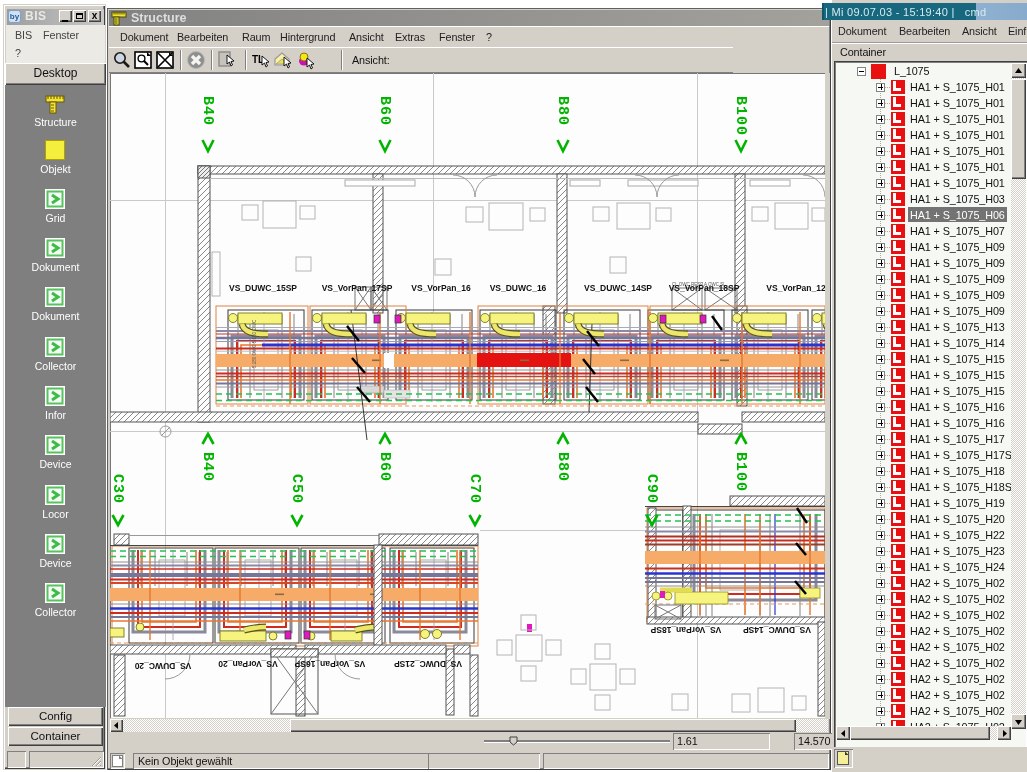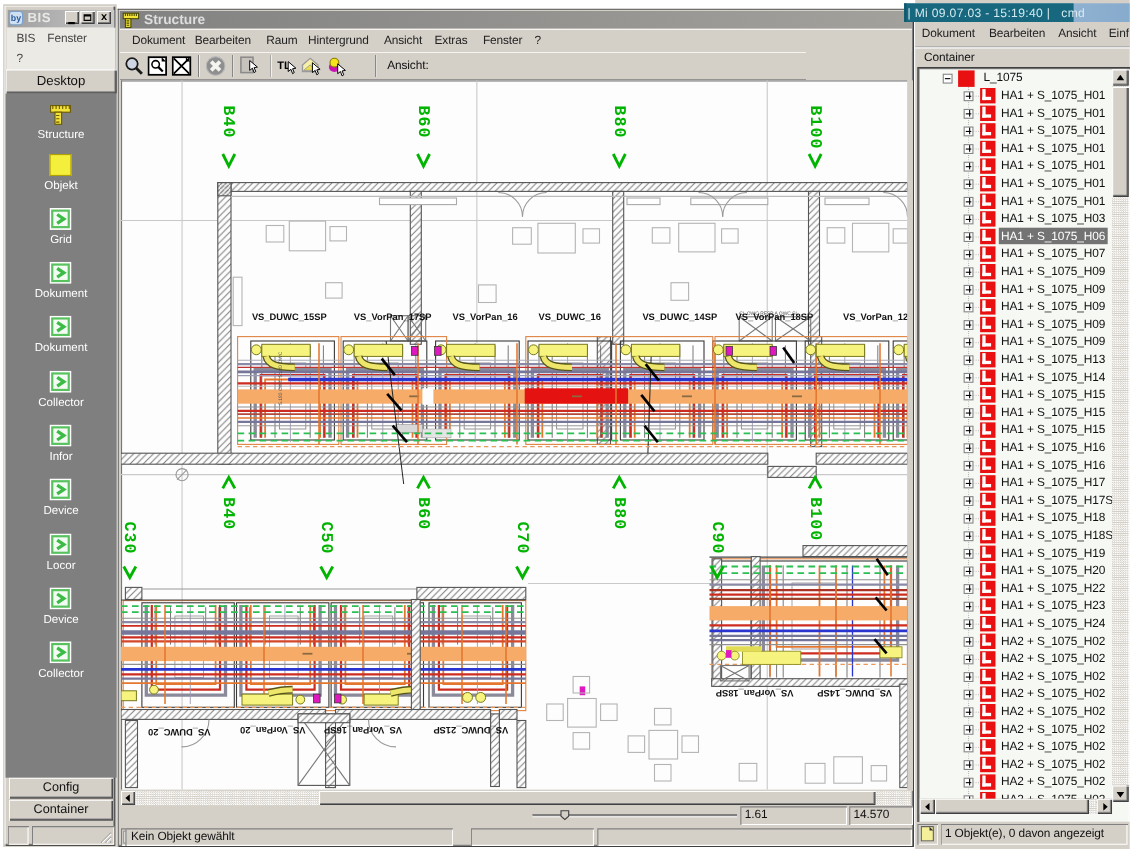--- a/index.html
+++ b/index.html
@@ -681,32 +681,32 @@
       <div class="abs scrtrack" style="left:686px;top:0;width:32px;height:13px"></div>
     </div>
     <div class="abs" style="left:3px;top:724px;width:718px;height:19px">
       <div class="abs" style="left:374px;top:8px;width:186px;height:2px;background:#808080;box-shadow:0 1px 0 #fff"></div>
       <svg class="abs" style="left:398px;top:3px" width="12" height="12">
         <path d="M2 2 L9 2 L9 7 L5.5 10 L2 7 Z" fill="#d4d0c8" stroke="#404040" stroke-width="1"></path>
       </svg>
       <div class="abs face sunken" style="left:563px;top:1px;width:97px;height:17px">
         <div class="abs txt" style="left:4px;top:2px">1.61</div>
       </div>
-      <div class="abs face sunken" style="left:662px;top:1px;width:58px;height:17px">
+      <div class="abs face sunken" style="left:684px;top:1px;width:58px;height:17px">
         <div class="abs txt" style="left:4px;top:2px">14.570</div>
       </div>
     </div>
     <div class="abs" style="left:2px;top:744px;width:720px;height:18px">
       <div class="abs face sunken" style="left:1px;top:1px;width:15px;height:16px">
         <svg width="11" height="12" style="position:absolute;left:2px;top:2px">
           <rect x="0.5" y="0.5" width="10" height="11" fill="#fff" stroke="#808080"></rect>
           <path d="M7 0.5 L10.5 4 L7 4 Z" fill="#808080"></path>
         </svg>
       </div>
-      <div class="abs face sunken" style="left:5px;top:1px;width:298px;height:16px">
+      <div class="abs face sunken" style="left:24px;top:1px;width:298px;height:16px">
         <div class="abs txt" style="left:5px;top:2px">Kein Objekt gewählt</div>
       </div>
       <div class="abs face sunken" style="left:319px;top:1px;width:112px;height:16px"></div>
       <div class="abs face sunken" style="left:434px;top:1px;width:286px;height:16px"></div>
     </div>
   </div>
 <div class="abs" style="left:832px;top:0;width:195px;height:772px;background:#d4d0c8">
     <div class="abs" style="left:0;top:20px;width:195px;height:22px;background:#d4d0c8">
       <div class="abs txt" style="left:6px;top:5px;color:#222">Dokument</div>
       <div class="abs txt" style="left:67px;top:5px;color:#222">Bearbeiten</div>
@@ -1116,20 +1116,17 @@
         </svg>
       </div>
     </div>
     <div class="abs" style="left:0px;top:747px;width:195px;height:23px">
       <div class="abs face sunken" style="left:2px;top:2px;width:19px;height:19px">
         <svg width="12" height="14" style="position:absolute;left:3px;top:2px">
           <rect x="0.5" y="0.5" width="11" height="13" fill="#f5ef9a" stroke="#555"></rect>
           <path d="M8 0.5 L11.5 4 L8 4 Z" fill="#333"></path>
         </svg>
       </div>
-      <div class="abs face sunken" style="left:23px;top:2px;width:170px;height:19px">
-        <div class="abs txt" style="left:4px;top:3px">1 Objekt(e), 0 davon angezeigt</div>
-      </div>
     </div>
   </div>
 <div class="abs" style="left:822px;top:3px;width:205px;height:17px;background:linear-gradient(to right,#a9c4dd,#87abcd)">
     <div class="abs" style="left:0;top:0;width:154px;height:17px;background:#17687e;border-left:2px solid #0f586c"></div>
     <div class="abs" style="left:3px;top:2.5px;font-size:11px;letter-spacing:0.3px;color:#d6eaf0;white-space:nowrap">| Mi 09.07.03 - 15:19:40 |&nbsp;&nbsp;&nbsp;cmd</div>
   </div>
 </body></html>

